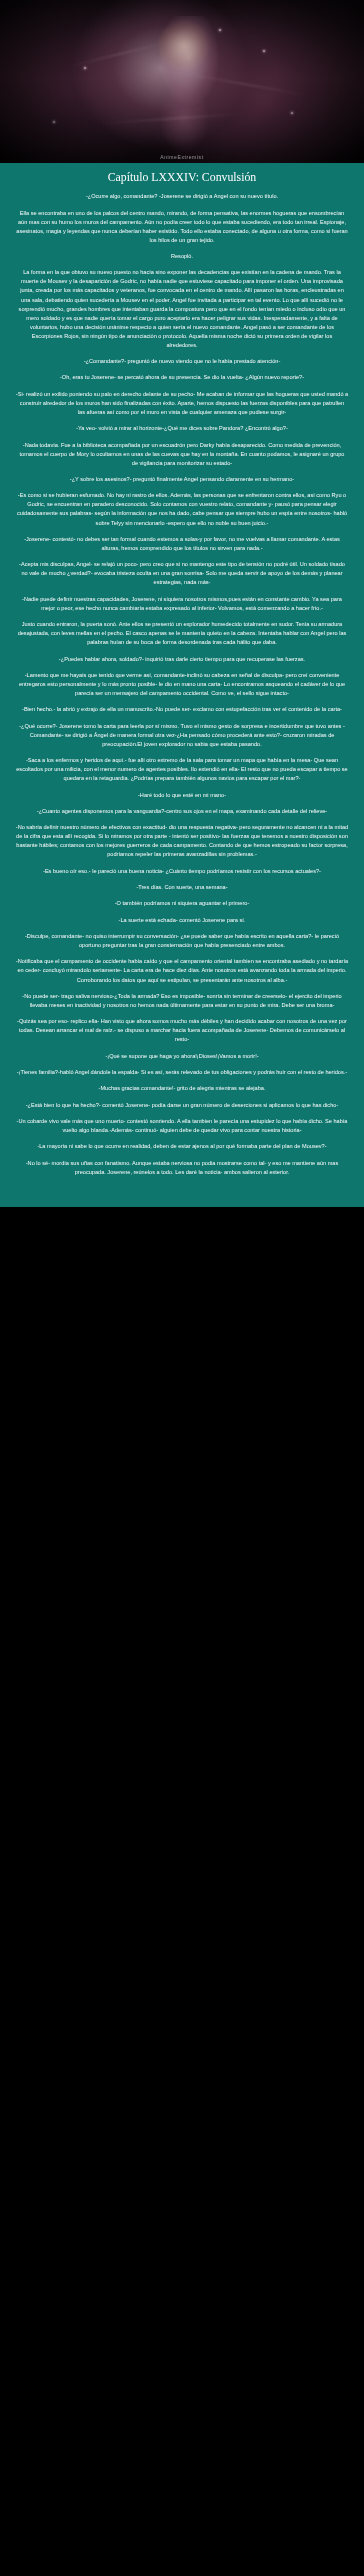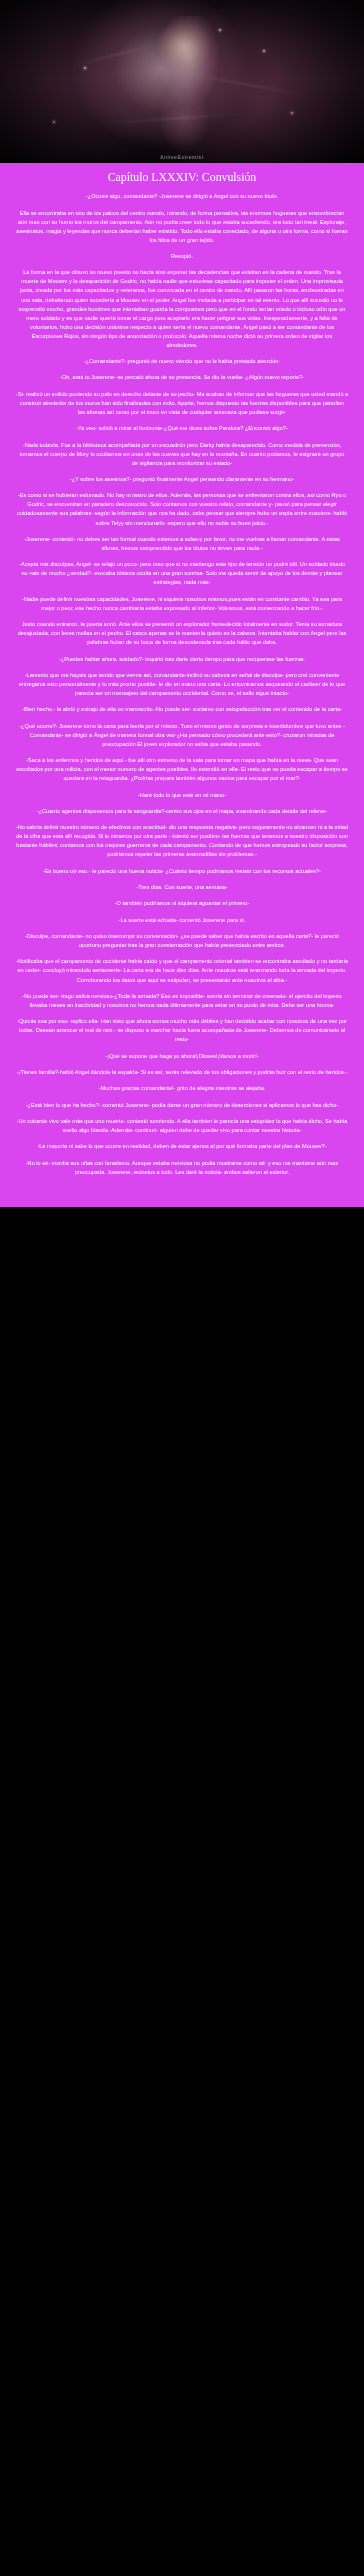--- a/index.html
+++ b/index.html
@@ -8,21 +8,21 @@
     background: #000000;
   }
   body {
     width: 364px;
     font-family: "Liberation Sans", sans-serif;
     color: #ffffff;
   }
   .page {
     width: 364px;
     margin: 0 auto;
-    background: #d946ef;
+    background: #0f766e;
     position: relative;
   }
   .hero {
     width: 364px;
     height: 163px;
     position: relative;
     overflow: hidden;
     background: #0a0508;
   }
   

